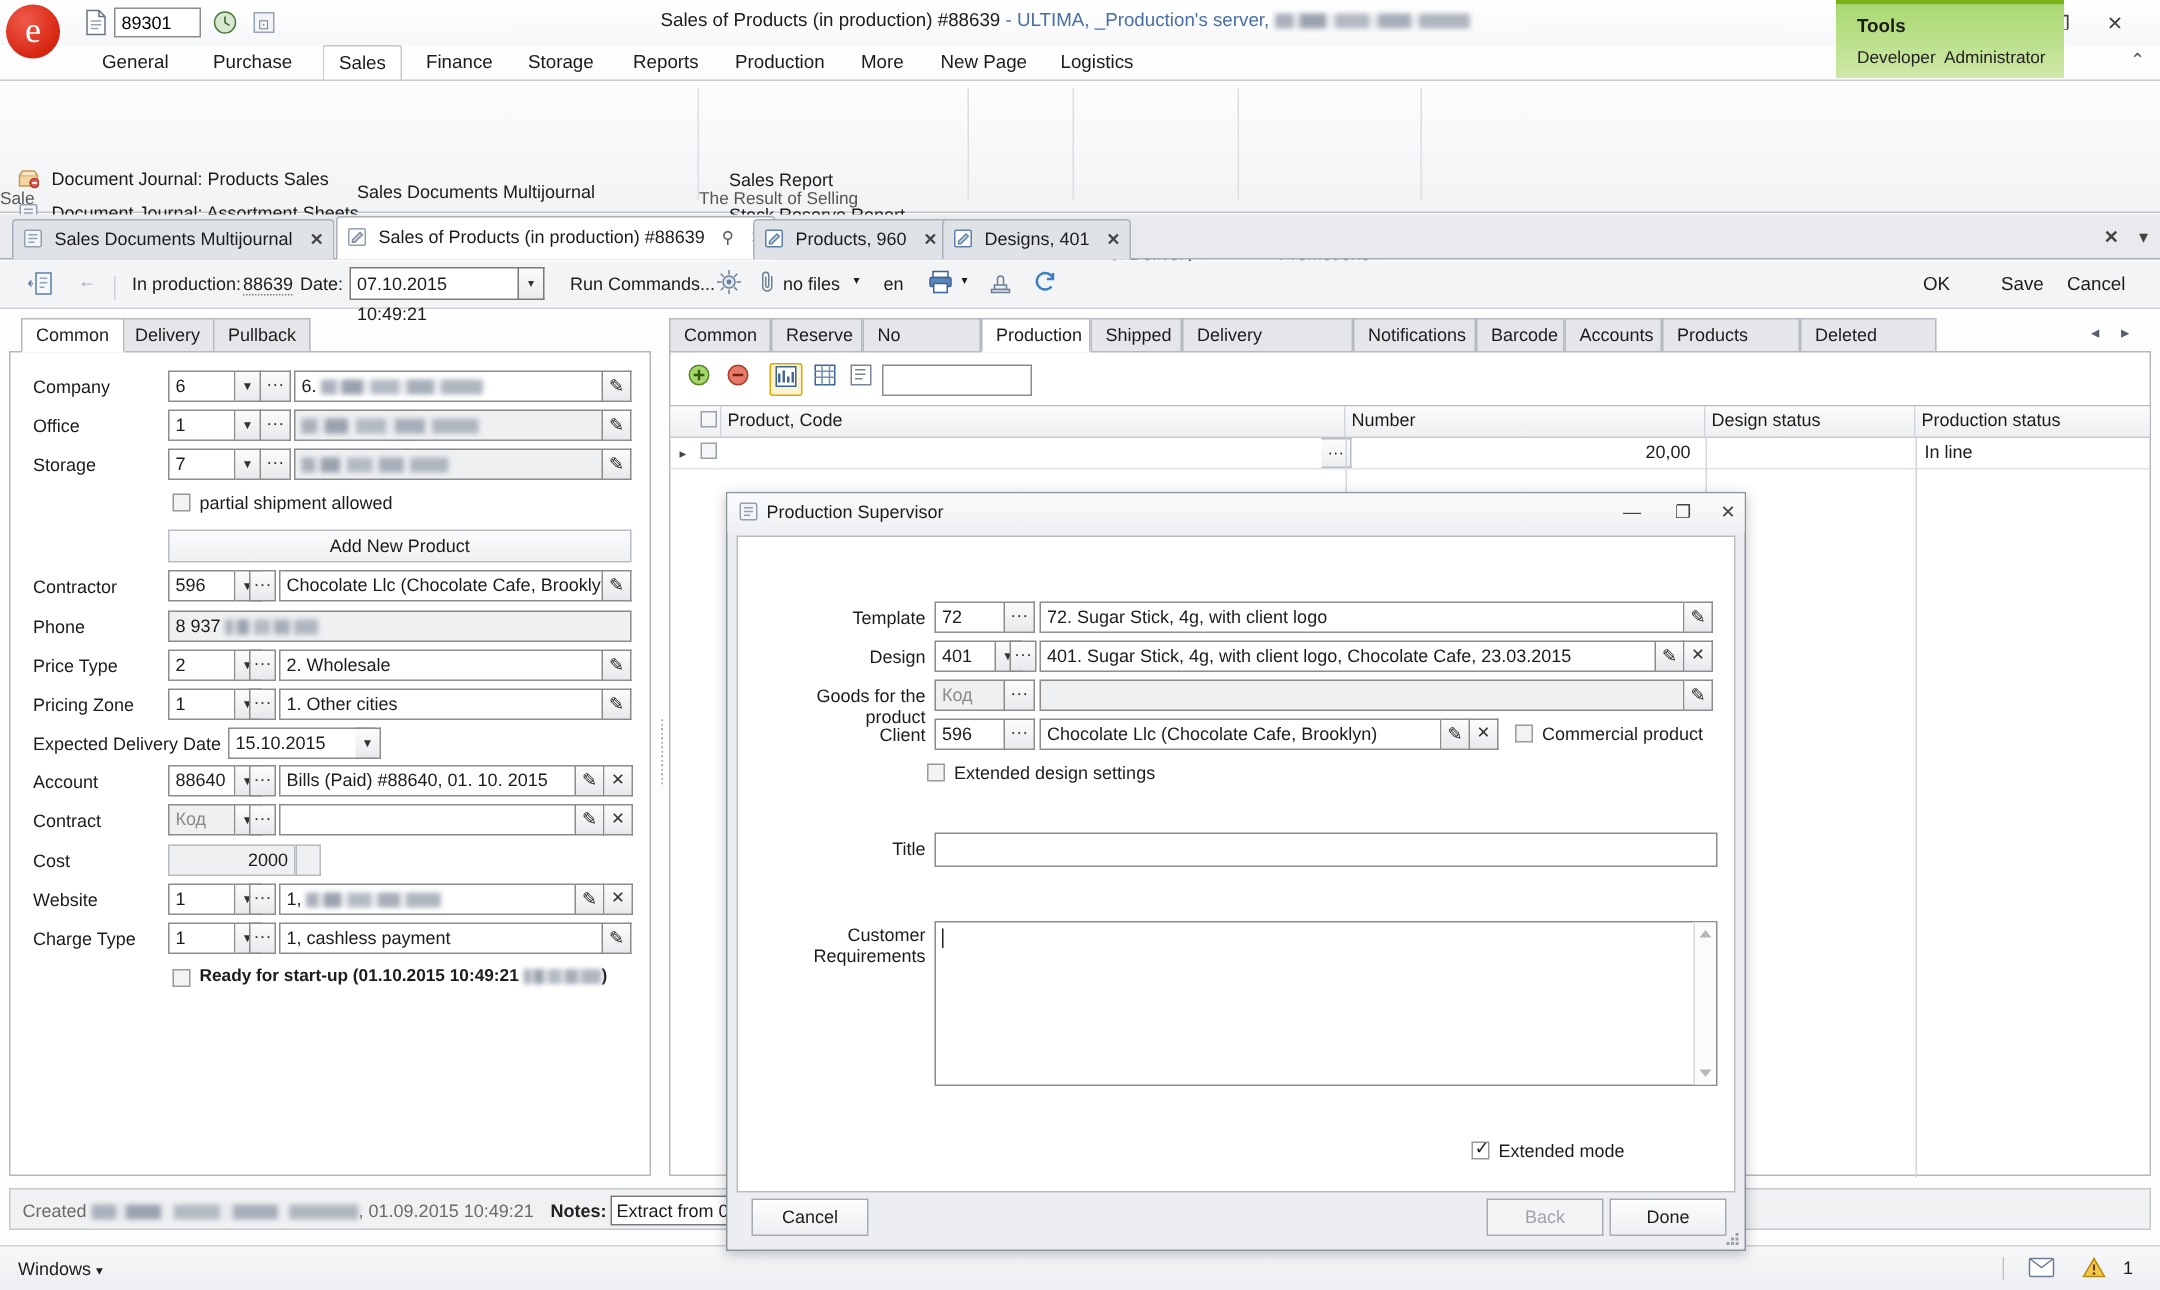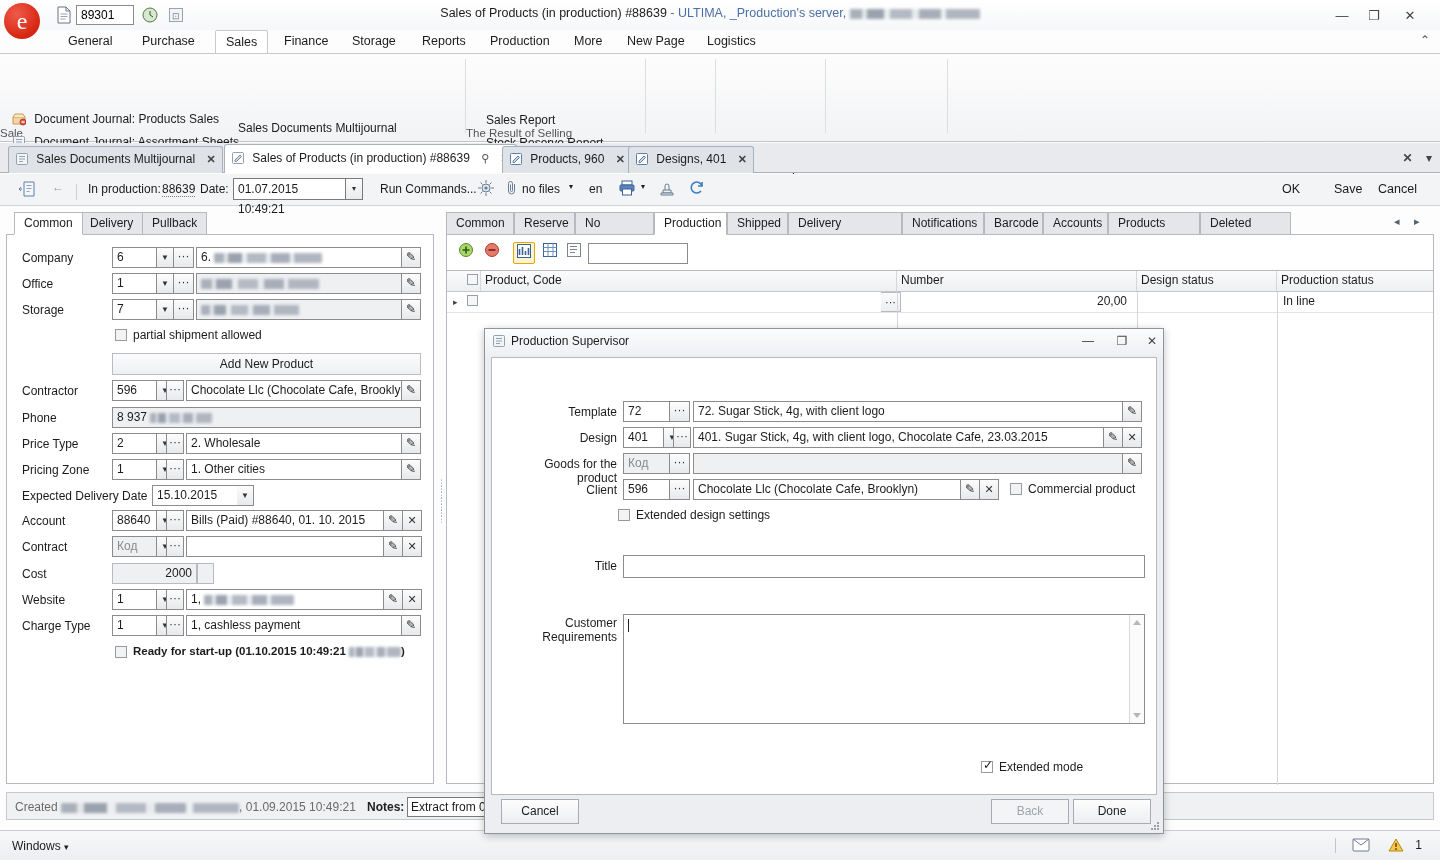--- a/index.html
+++ b/index.html
@@ -171,20 +171,25 @@
     <div class="win-title">
       <span>Sales of Products (in production) #88639</span><span class="srv"> - </span><span class="srv">ULTIMA, _Production's server,</span>
       <span class="blur" style="width:130px;"></span>
     </div>
 
     <div class="wbtn" style="right:84px;">—</div>
     <div class="wbtn" style="right:52px;">❐</div>
     <div class="wbtn" style="right:16px;">✕</div>
   </div>
 
+  <div class="tools">
+    <div class="t-title">Tools</div>
+    <div class="t-sub" style="left:14px;">Developer</div>
+    <div class="t-sub" style="left:72px;">Administrator</div>
+  </div>
 
   <div class="menurow">
     <div class="menu-item" style="left:58px;">General</div>
     <div class="menu-item" style="left:132px;">Purchase</div>
     <div class="menu-item active" style="left:215px;">Sales</div>
     <div class="menu-item" style="left:274px;">Finance</div>
     <div class="menu-item" style="left:342px;">Storage</div>
     <div class="menu-item" style="left:412px;">Reports</div>
     <div class="menu-item" style="left:480px;">Production</div>
     <div class="menu-item" style="left:564px;">More</div>
@@ -305,21 +310,21 @@
           <path d="M6 2h10v14H6z" fill="#f4f7fa" stroke="#5f7ea8"></path>
           <path d="M8.5 5.5h5M8.5 8.5h5M8.5 11.5h3" stroke="#90a3b8"></path>
           <path d="M4 9h-3M1 9l2-2M1 9l2 2" stroke="#5f7ea8" fill="none"></path>
         </svg>
     </span>
     <span class="cb" style="left:52px; top:6px; color:#9aa0a8;">←</span>
     <span class="cb" style="left:76px; top:10px; width:1px; height:16px; background:#cdd0d4;"></span>
     <span class="cb" style="left:88px;">In production:</span>
     <span class="cb dotted" style="left:162px;">88639</span>
     <span class="cb" style="left:200px;">Date:</span>
-    <span class="cbinput" style="left:233px; width:113px;">01.07.2015 10:49:21</span>
+    <span class="cbinput" style="left:233px; width:113px;">07.10.2015 10:49:21</span>
     <span class="cbdrop" style="left:346px;">▾</span>
     <span class="cb" style="left:380px;">Run Commands...</span>
     <span class="cb" style="left:476px; top:4px;">
       <svg width="20" height="20" viewBox="0 0 20 20">
           <circle cx="10" cy="10" r="4" fill="#dfe6ee" stroke="#6b7d92"></circle>
           <circle cx="10" cy="10" r="1.6" fill="#6b7d92"></circle>
           <path d="M10 2v3M10 15v3M2 10h3M15 10h3M4.5 4.5l2 2M13.5 13.5l2 2M15.5 4.5l-2 2M6.5 13.5l-2 2" stroke="#6b7d92"></path>
         </svg>
     </span>
     <span class="cb" style="left:506px; top:5px;">

